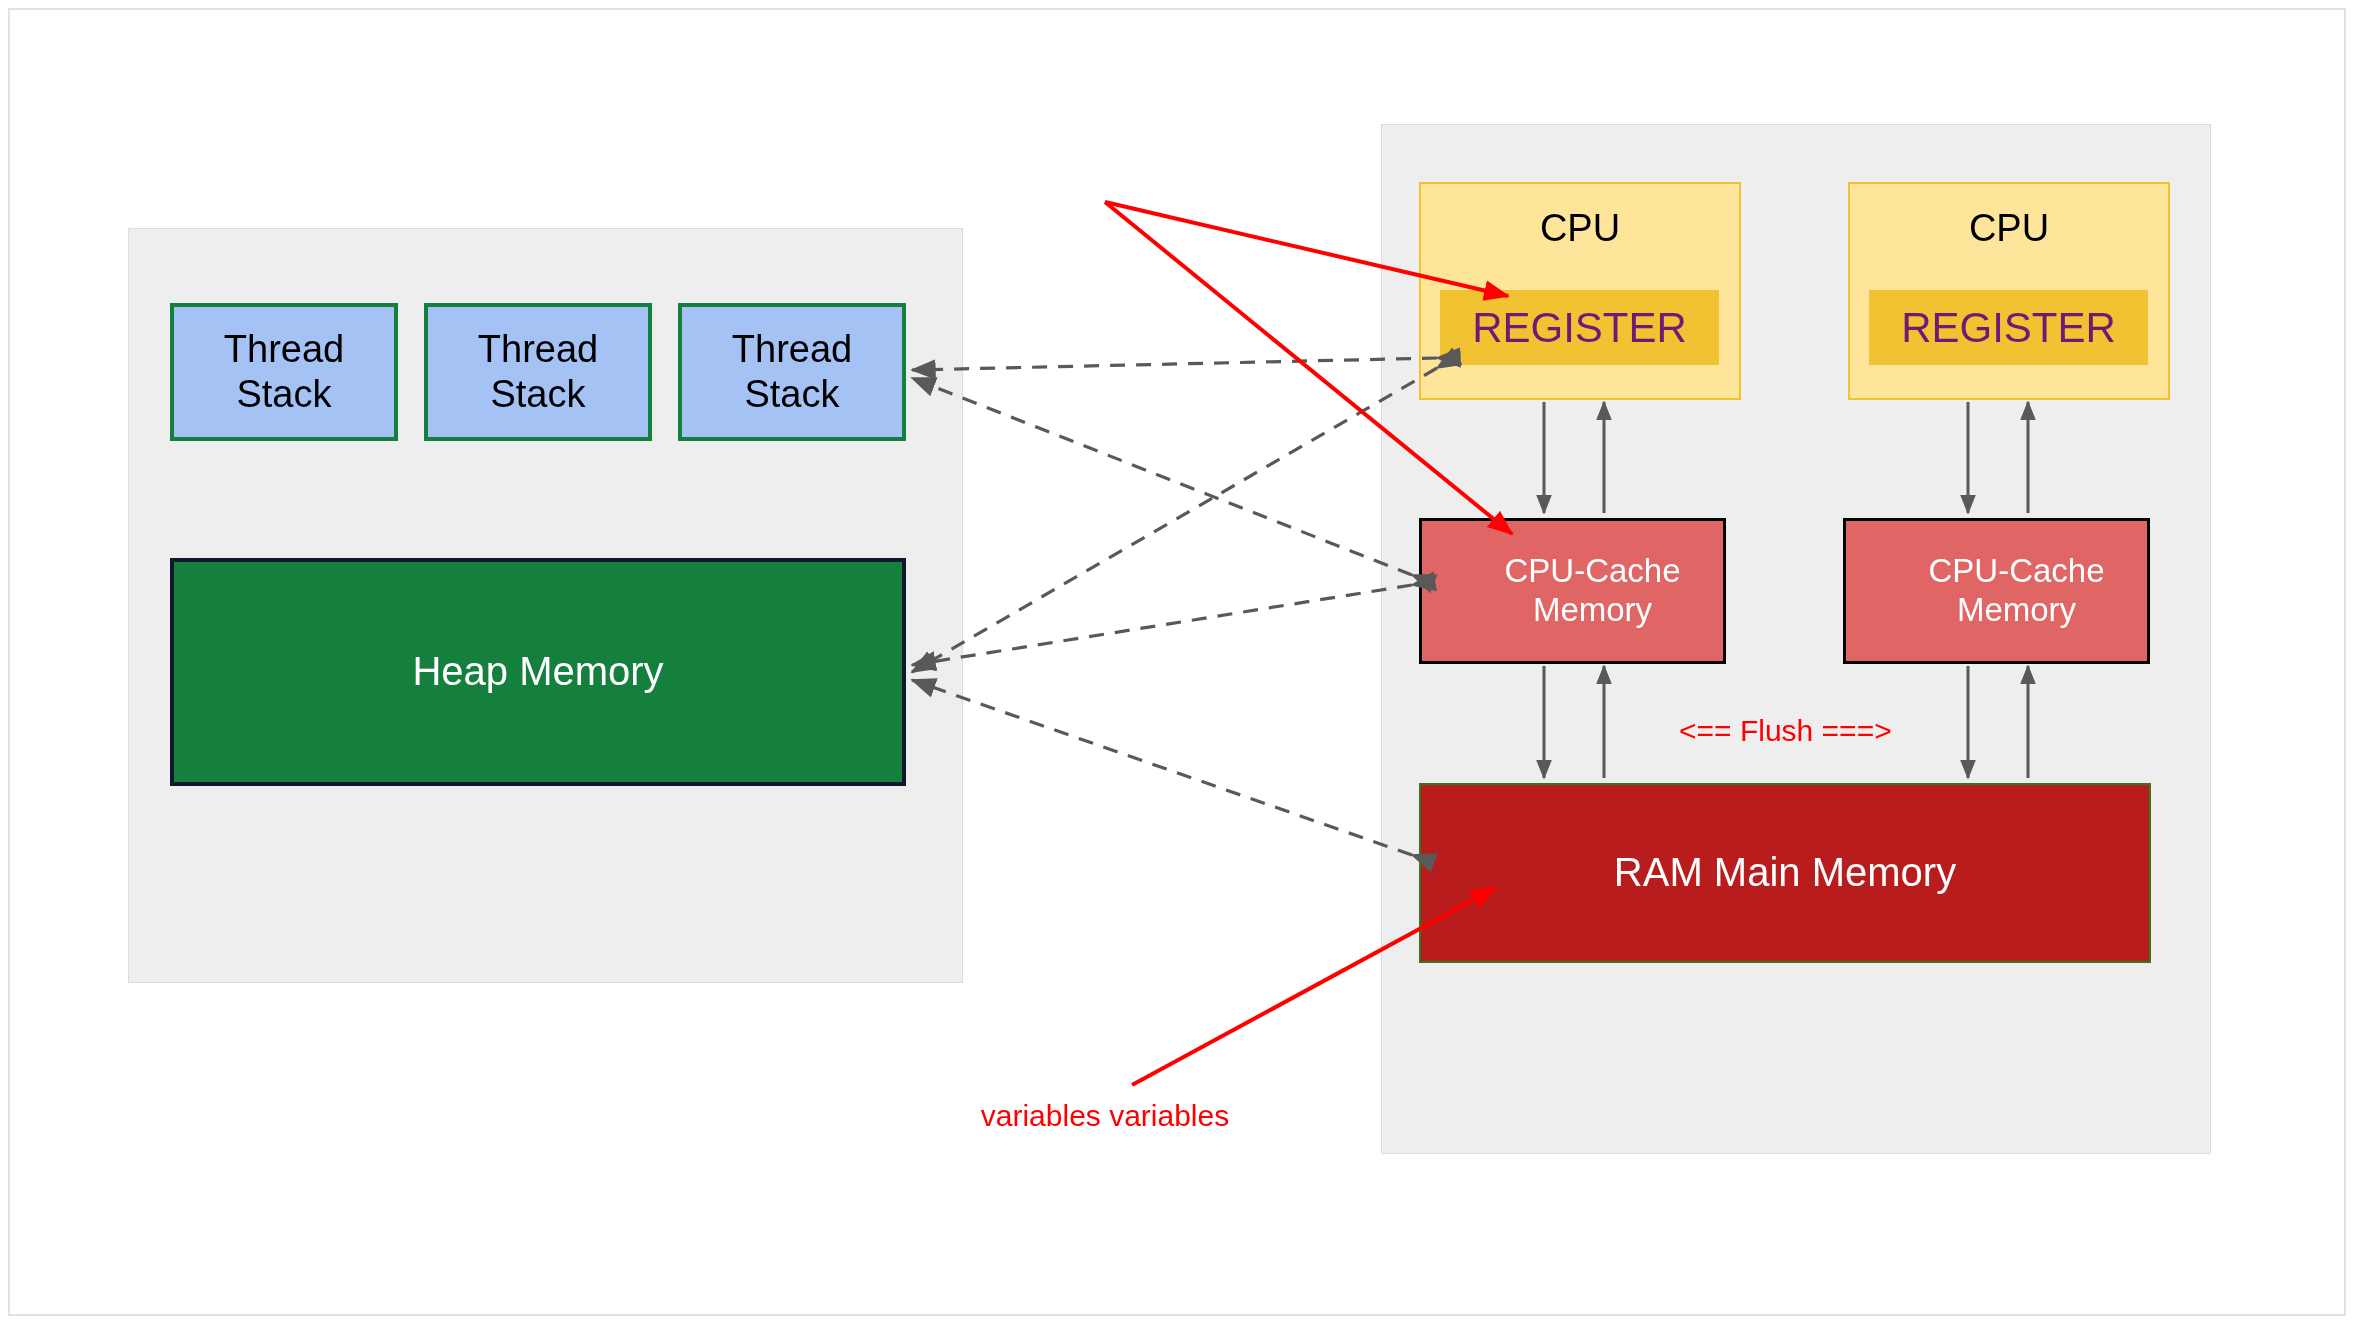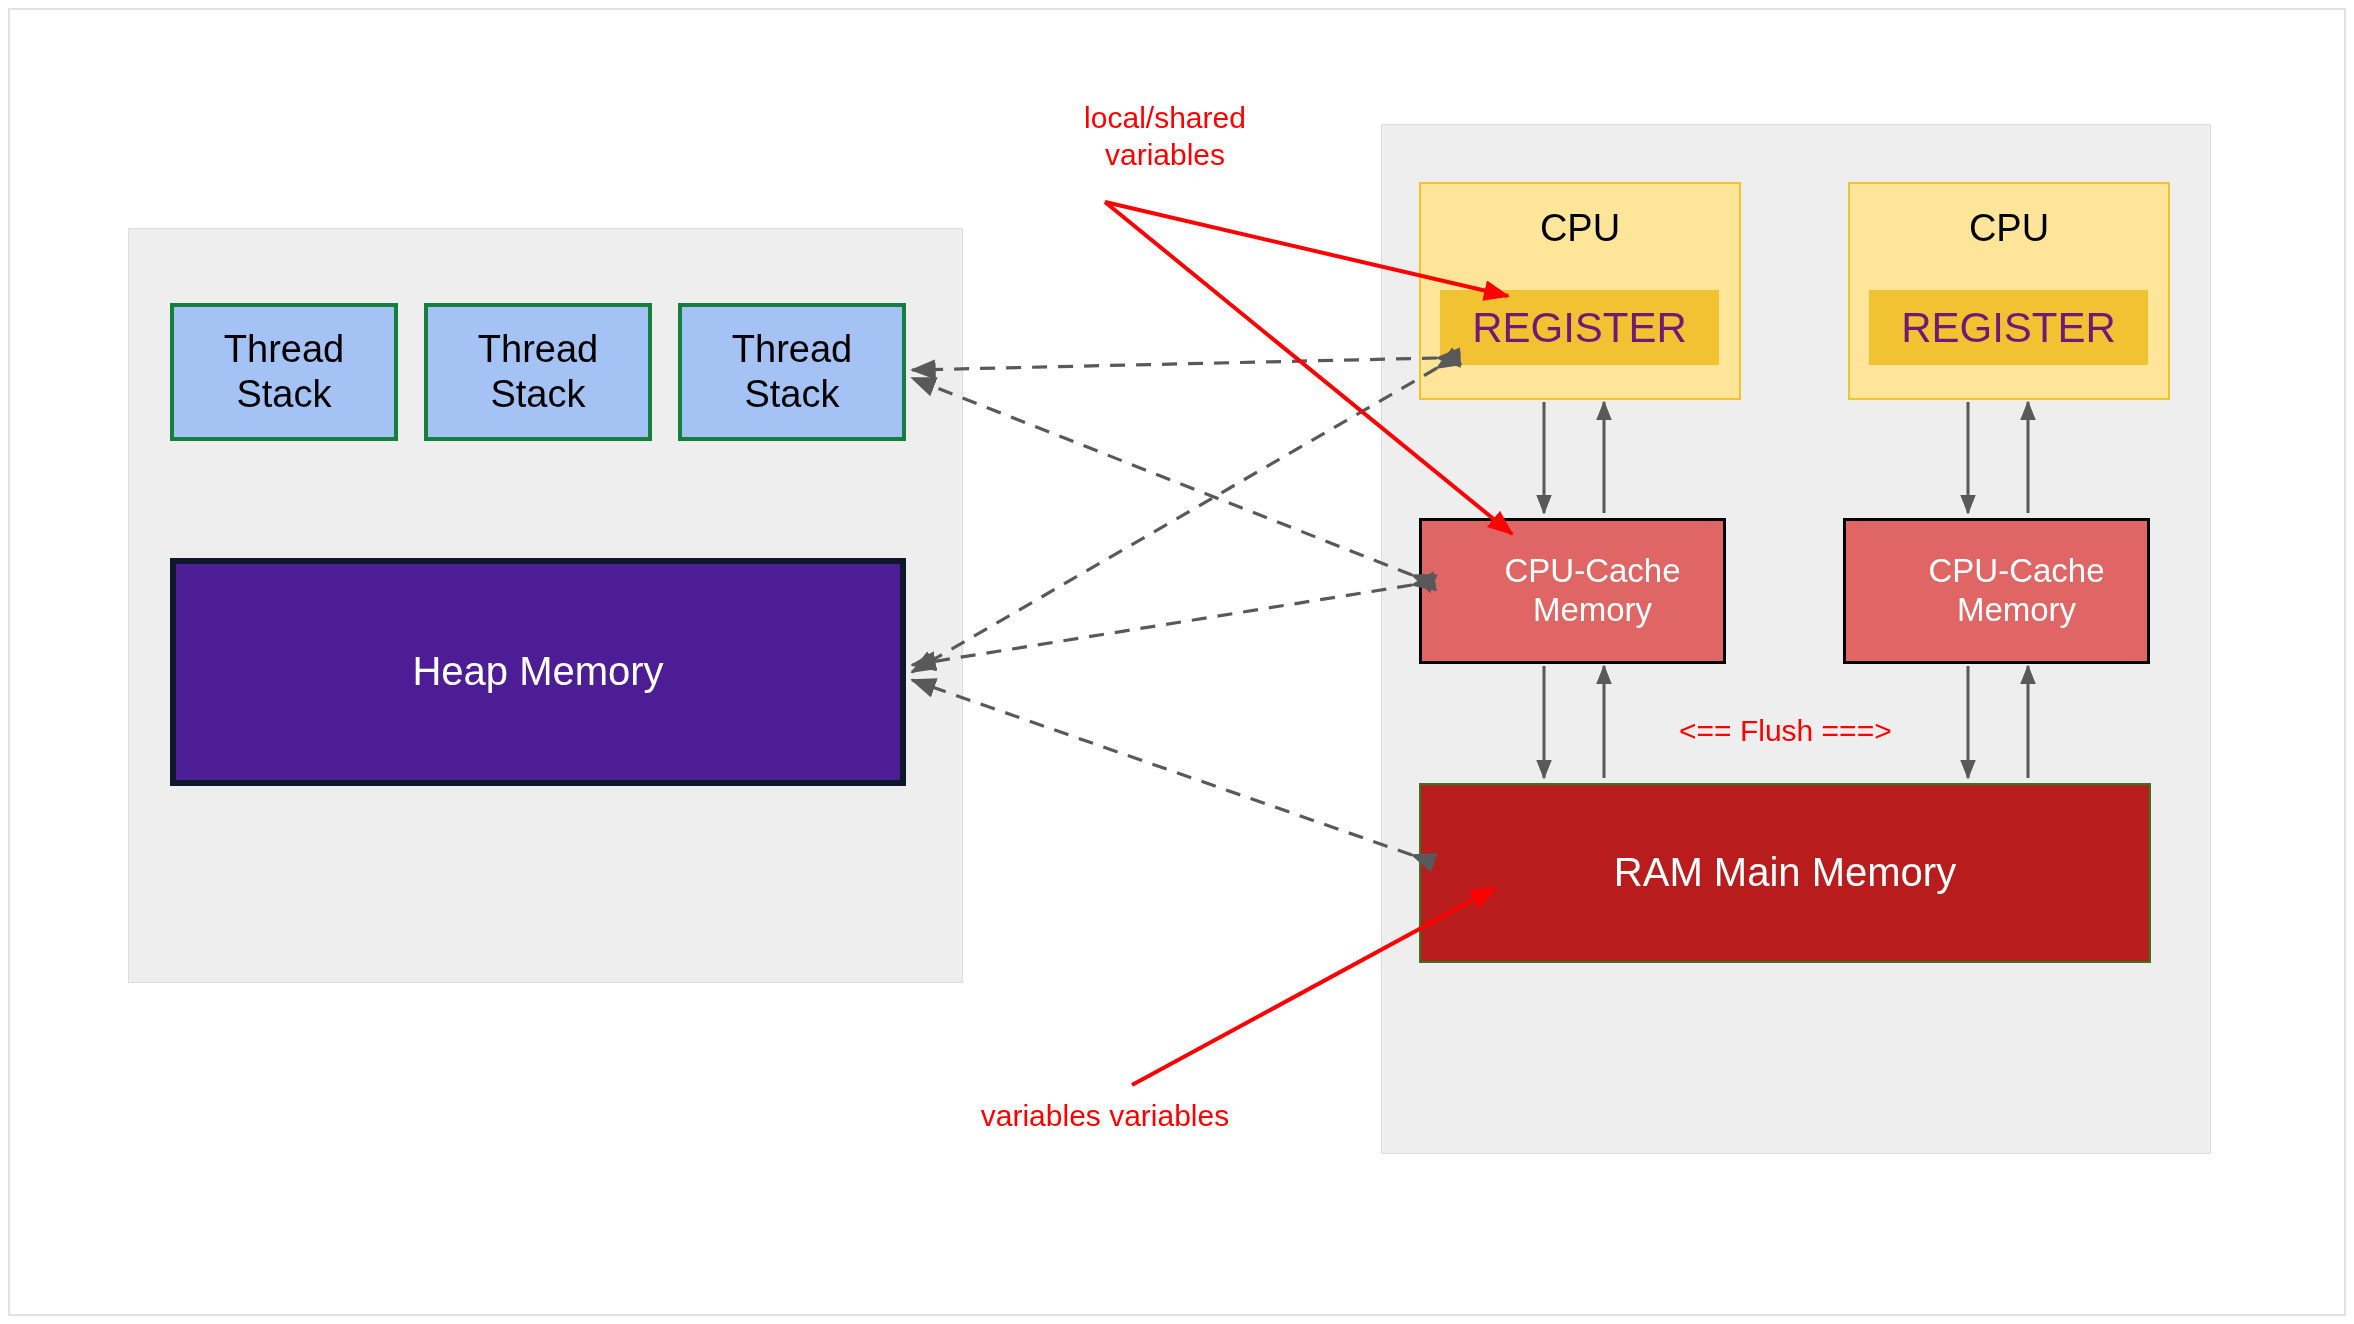--- a/index.html
+++ b/index.html
@@ -50,22 +50,22 @@
     line-height: 1.18;
   }
 
   .thread-stack {
     background: #a4c2f4;
     border: 4px solid #15803d;
     color: #000000;
     font-size: 38px;
   }
   .heap {
-    background: #4c1d95;
-    border: 6px solid #0f172a;
+    background: #15803d;
+    border: 4px solid #0f172a;
     color: #ffffff;
     font-size: 40px;
   }
   .cpu {
     background: #ffe599;
     border: 2px solid #f1c232;
     color: #000000;
     font-size: 38px;
     align-items: flex-start;
     padding-top: 22px;
@@ -140,21 +140,20 @@
 
   <div class="node cpu" style="left:1848px; top:182px; width:322px; height:218px;">CPU</div>
   <div class="node register" style="left:1869px; top:290px; width:279px; height:75px;">REGISTER</div>
   <div class="node cache" style="left:1843px; top:518px; width:307px; height:146px;">CPU-Cache<br>Memory</div>
 
   <div class="node ram" style="left:1419px; top:783px; width:732px; height:180px;">RAM Main Memory</div>
 
   <div class="flush-label" style="left:1679px; top:714px;">&lt;== Flush ===&gt;</div>
 
 
-  <div class="annot" style="left:1000px; top:100px; width:330px;">local/shared<br>variables</div>
 
   <div class="annot" style="left:940px; top:1098px; width:330px;">variables variables</div>
 
   <svg class="overlay" viewBox="0 0 2354 1324">
     <defs>
       <marker id="arrow-gray" markerWidth="9" markerHeight="9" refX="7.4" refY="3.2" orient="auto" markerUnits="strokeWidth">
         <path d="M0,0 L8,3.2 L0,6.4 z" fill="#595959"></path>
       </marker>
       <marker id="arrow-gray-solid" markerWidth="7" markerHeight="7" refX="6" refY="2.6" orient="auto" markerUnits="strokeWidth">
         <path d="M0,0 L6.5,2.6 L0,5.2 z" fill="#595959"></path>

